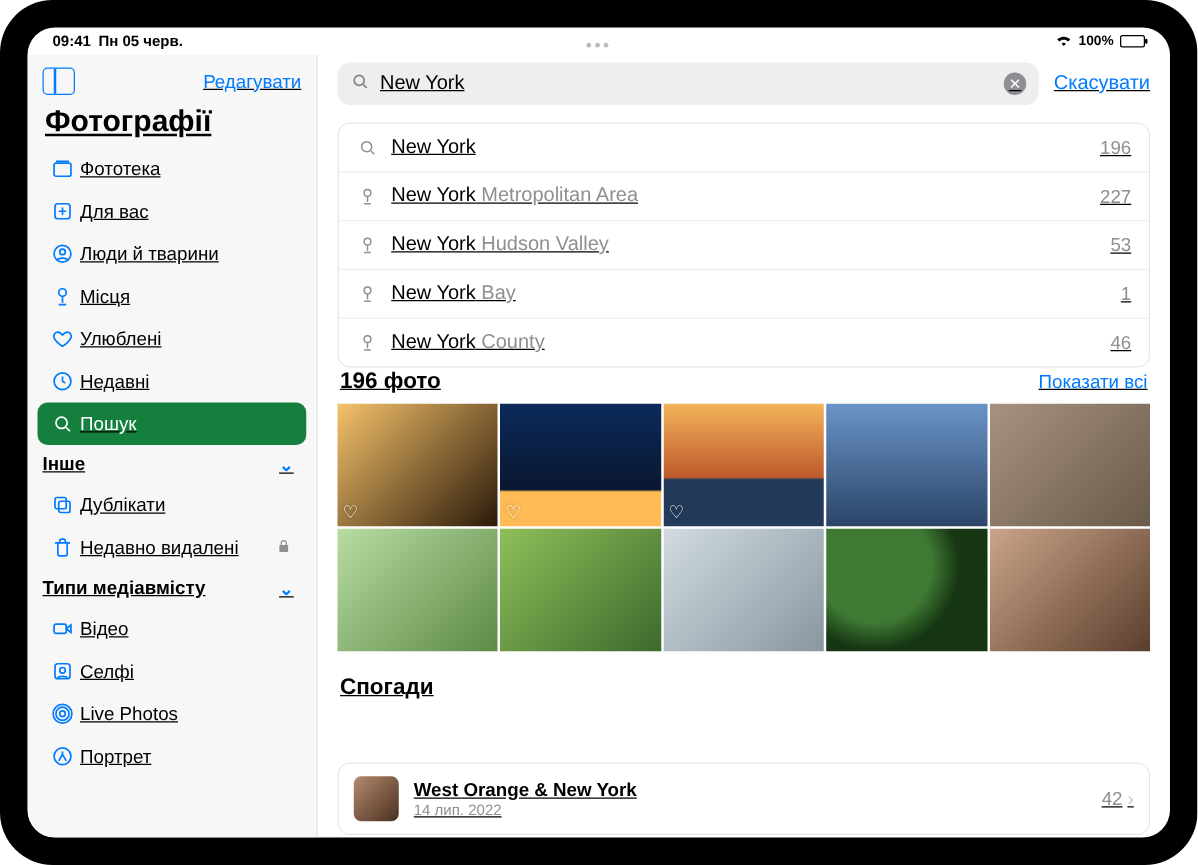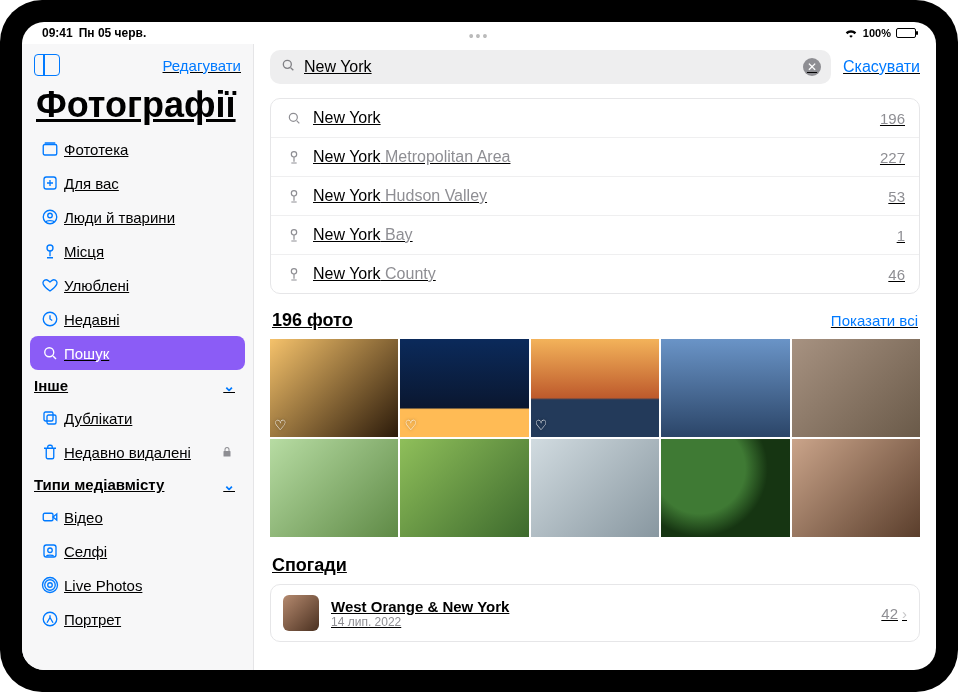--- a/index.html
+++ b/index.html
@@ -56,29 +56,29 @@
     display:flex; justify-content:space-between; align-items:center;
     padding: 4px 12px 2px 12px;
   }
   .panel-btn {
     width:26px; height:22px; border:1.5px solid #007aff; border-radius:4px;
     position:relative;
   }
   .panel-btn::before { content:""; position:absolute; left:8px; top:0; bottom:0; width:1.5px; background:#007aff;}
   .edit-link { color:#007aff; font-size:15px; }
 
-  .app-title { font-size:36px; font-weight:700; padding: 6px 14px 6px 14px; }
+  .app-title { font-size:24px; font-weight:700; padding: 6px 14px 6px 14px; }
 
   .nav { list-style:none; padding: 0 8px; overflow:auto; flex:1;}
   .nav li {
     display:flex; align-items:center; gap:4px;
     padding: 7px 10px; border-radius:8px; font-size:15px;
     cursor:default;
   }
-  .nav li.selected { background:#8b5cf6; color:#fff; }
+  .nav li.selected { background:#15803d; color:#fff; }
   .nav li.selected .icon { color:#fff; }
   .nav li .icon { width:20px; height:20px; display:flex; align-items:center; justify-content:center; color:#007aff; }
   .nav li .icon svg { width:18px; height:18px; stroke:currentColor; fill:none; stroke-width:1.8; }
   .nav li .lock { margin-left:auto; color:#8e8e93; width:14px;}
   .section-header {
     display:flex; align-items:center; justify-content:space-between;
     padding: 8px 10px 2px 10px; font-size:15px; font-weight:600;
   }
   .chevron { color:#007aff; font-size:14px;}
 
@@ -108,21 +108,21 @@
   }
   .suggestions .row + .row { border-top:1px solid #efeff0;}
   .suggestions .row .sicon { width:18px; color:#8e8e93; display:flex; align-items:center; justify-content:center;}
   .suggestions .row .sicon svg{width:16px;height:16px;stroke:currentColor;fill:none;stroke-width:1.8;}
   .suggestions .row .primary { color:#000; }
   .suggestions .row .secondary { color:#8e8e93; }
   .suggestions .row .count { margin-left:auto; color:#8e8e93; font-size:15px;}
 
   .results-head {
     display:flex; justify-content:space-between; align-items:baseline;
-    margin:16px 2px 8px 2px;
+    margin:0 2px 8px 2px;
   }
   .results-head .count-title { font-size:18px; font-weight:700;}
   .results-head .show-all { color:#007aff; font-size:15px;}
 
   .grid {
     display:grid;
     grid-template-columns: repeat(5, 1fr);
     grid-auto-rows: 98px;
     gap:2px;
   }
@@ -139,21 +139,21 @@
   .p5{background:linear-gradient(135deg,#a79281,#6a5a49);}
   .p6{background:linear-gradient(135deg,#b7dca3,#5f8a46);}
   .p7{background:linear-gradient(135deg,#8fbf5a,#3d6a2d);}
   .p8{background:linear-gradient(135deg,#d1dbe0,#8897a0);}
   .p9{background:radial-gradient(circle at 30% 30%, #3f7a34 0 40%, #163512 60%);}
   .p10{background:linear-gradient(135deg,#caa48a,#5a3e2c);}
 
   .memories-title { font-size:18px; font-weight:700; margin:18px 2px 8px 2px;}
   .memory-card {
     border:1px solid #e6e6e8; border-radius:10px;
-    padding:10px 12px; display:flex; align-items:center; gap:12px;
+    padding:10px 12px; display:flex; align-items:center; gap:12px;margin-top:42px;
   }
   .memory-thumb { width:36px; height:36px; border-radius:6px; background:linear-gradient(135deg,#b58a6f,#4a3020);}
   .memory-text .mt { font-size:15px; font-weight:600;}
   .memory-text .md { font-size:12px; color:#8e8e93;}
   .memory-count { margin-left:auto; color:#8e8e93; font-size:15px; display:flex; align-items:center; gap:4px;}
   .memory-count .chev { color:#c6c6c8;}
 </style>
 </head>
 <body>
 

